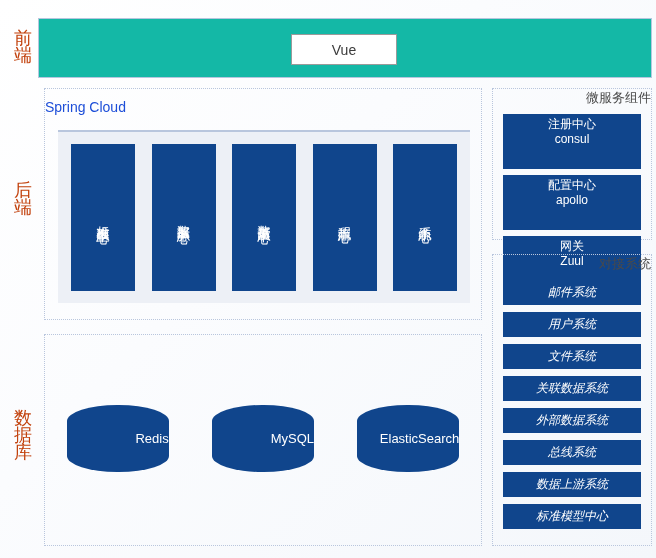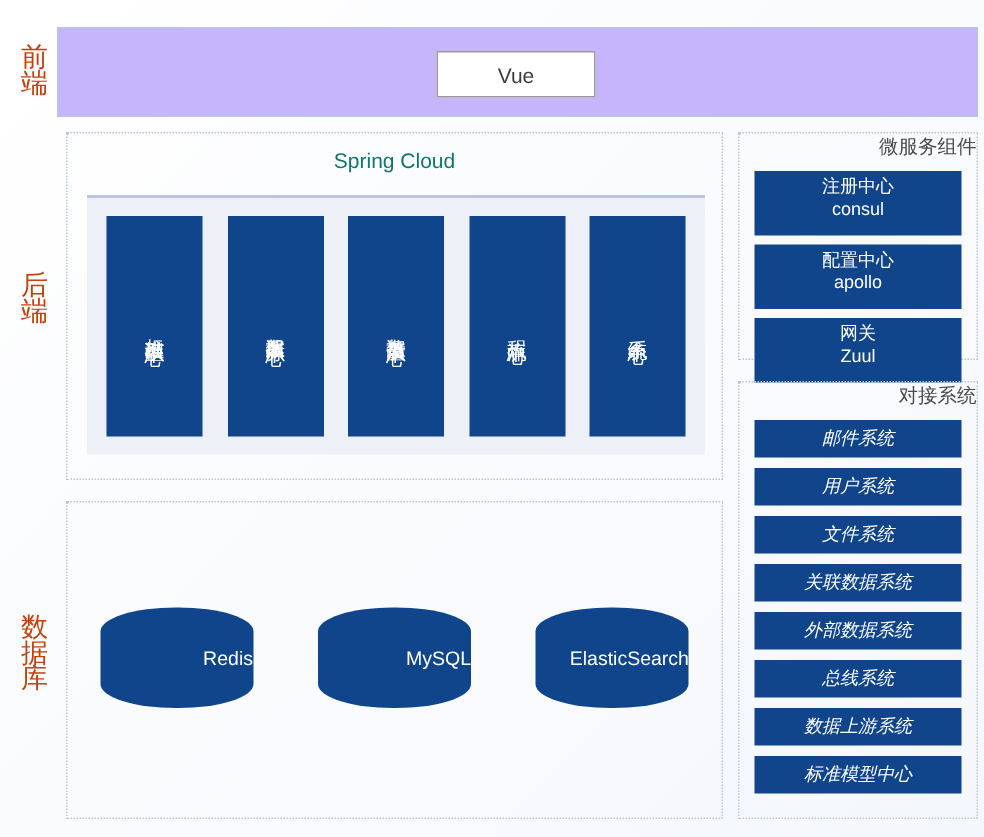--- a/index.html
+++ b/index.html
@@ -38,21 +38,21 @@
   .row-label-backend  { top: 182px; }
   .row-label-db       { top: 410px; }
 
   
   .frontend-band {
     position: absolute;
     left: 38px;
     top: 18px;
     width: 614px;
     height: 60px;
-    background: #c4b5fd;
+    background: #14b8a6;
     border: 1px solid #b6c6de;
     box-sizing: border-box;
   }
   .vue-box {
     position: absolute;
     left: 252px;
     top: 15px;
     width: 106px;
     height: 31px;
     background: #ffffff;
@@ -74,23 +74,23 @@
     height: 232px;
     border: 1px dotted #b9c6dd;
     box-sizing: border-box;
     background: transparent;
   }
   .springcloud-title {
     position: absolute;
     top: 10px;
     left: 0;
     width: 100%;
-    text-align: center;
+    text-align: left;
     font-size: 14px;
-    color: #0f766e;
+    color: #1d4ed8;
   }
   .springcloud-inner {
     position: absolute;
     left: 13px;
     top: 41px;
     width: 412px;
     height: 173px;
     background: #edf0f6;
     border-top: 2px solid #b9c6dd;
     box-sizing: border-box;
@@ -188,21 +188,21 @@
     background: #10458c;
     color: #ffffff;
     text-align: center;
     font-size: 12px;
     line-height: 15px;
     padding: 4px 0;
     margin-bottom: 6px;
     box-sizing: border-box;
   }
   .panel-item.two-line {
-    padding: 3px 0 10px;
+    padding: 3px 0 22px;
   }
   .panel-item .ln2 {
     display: block;
     font-size: 12px;
     line-height: 15px;
   }
   .panel-item.one-line {
     height: 25px;
     display: flex;
     align-items: center;

